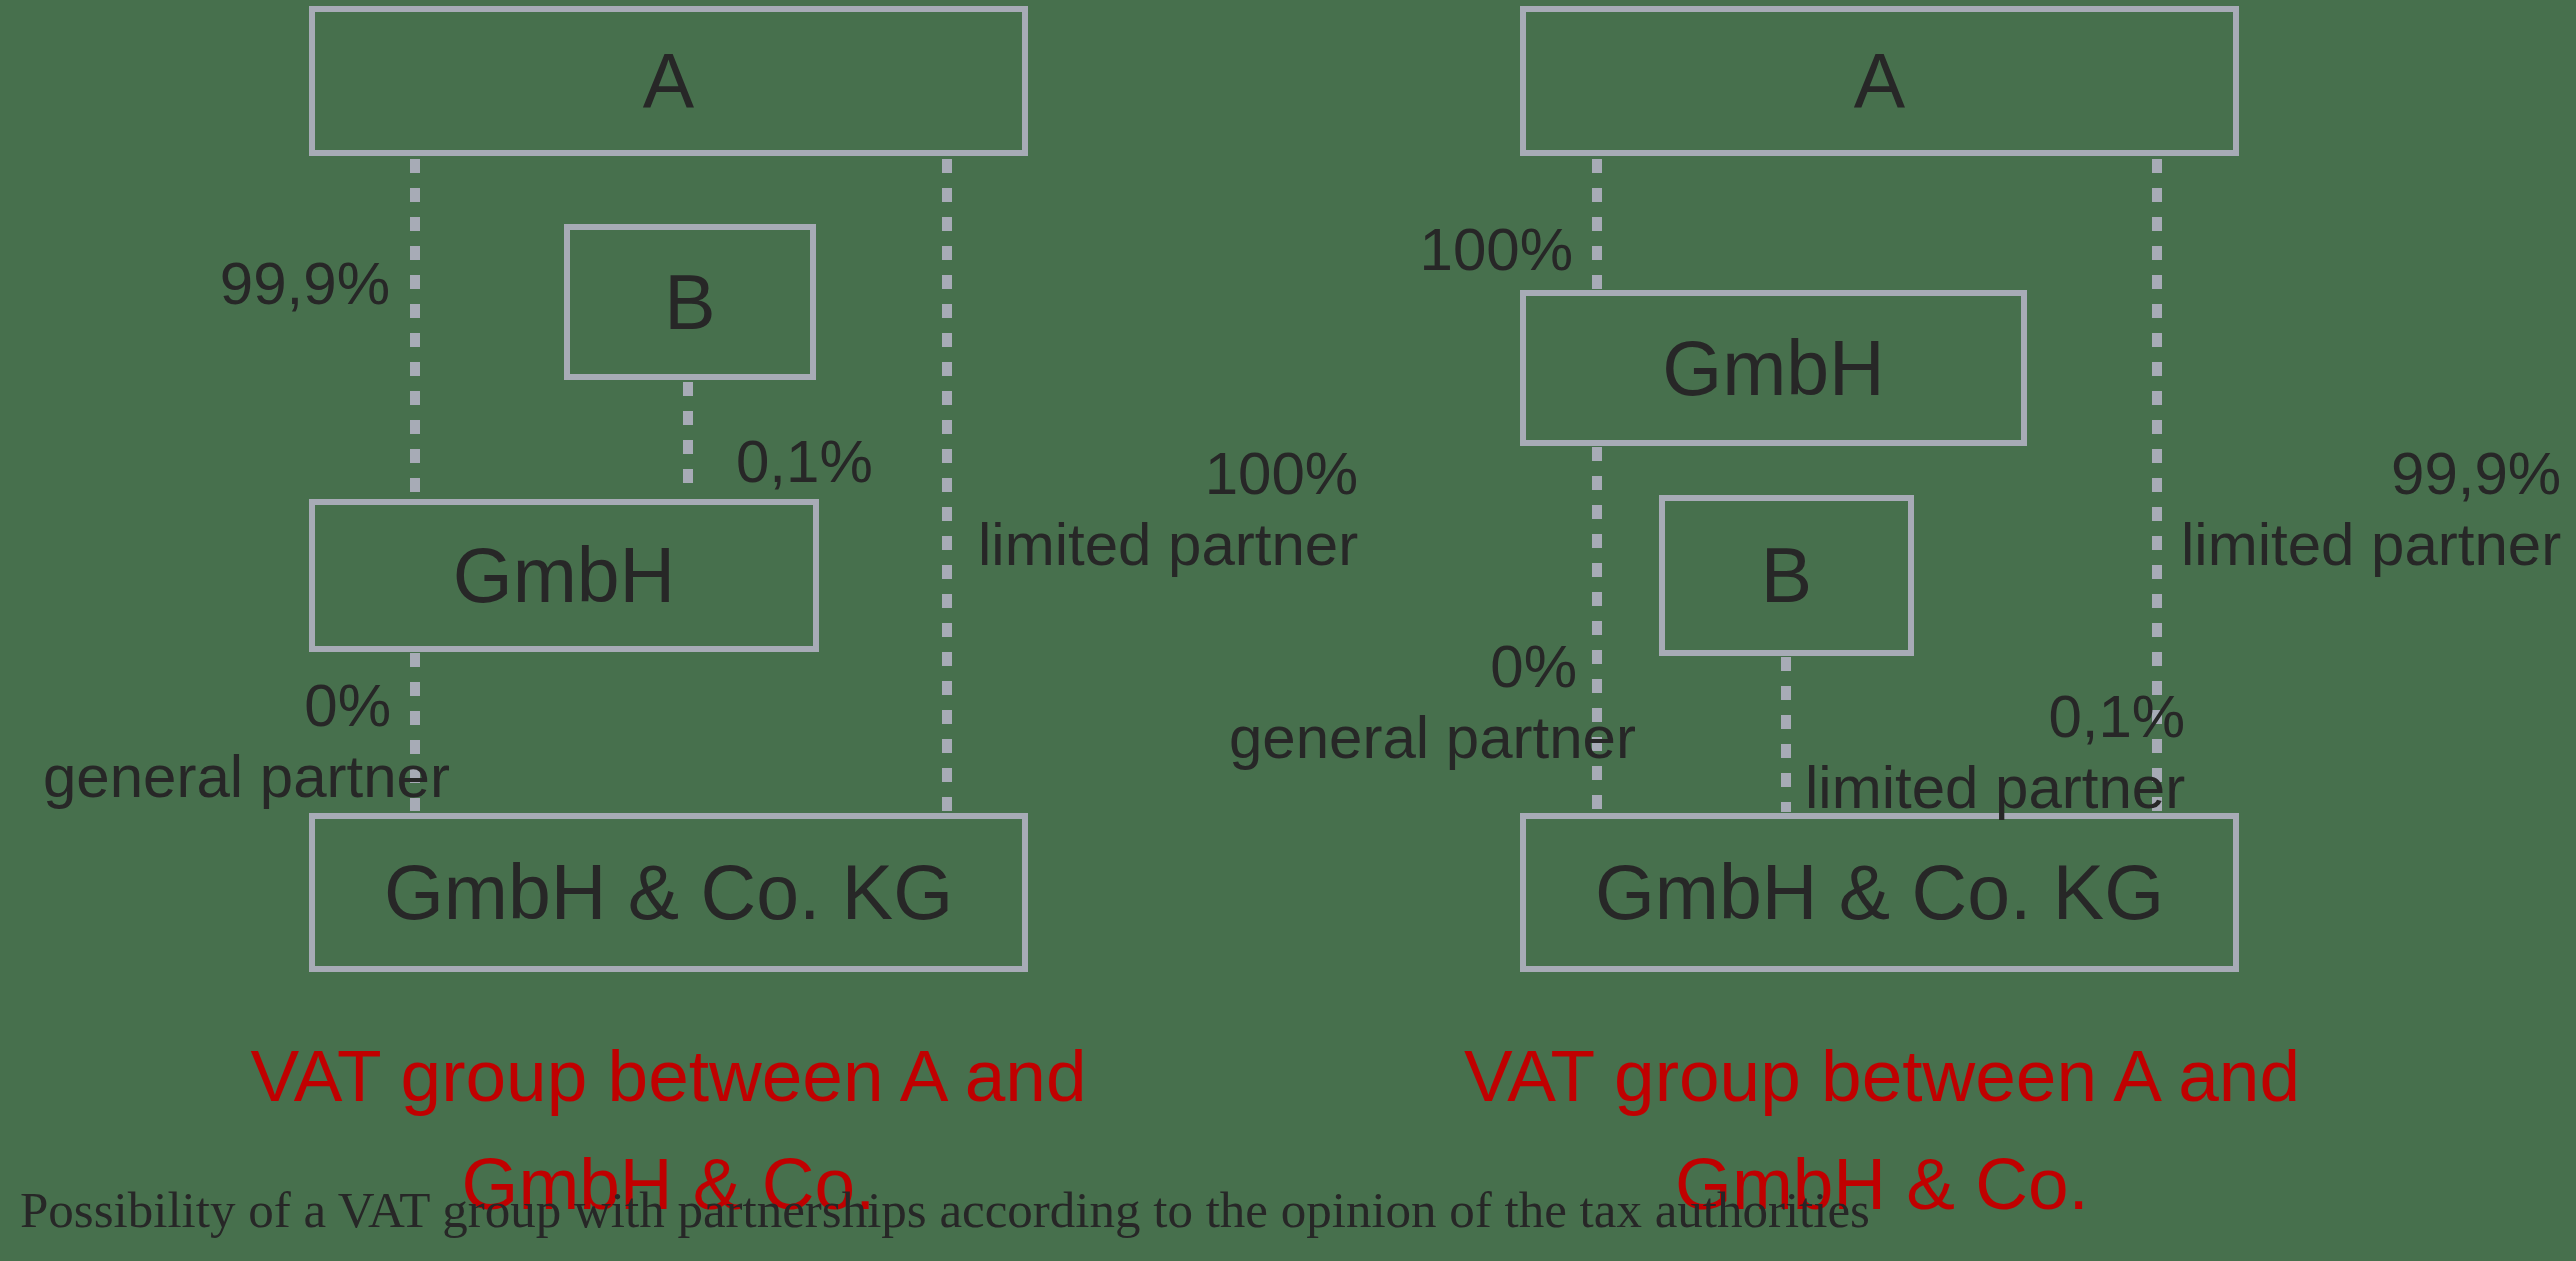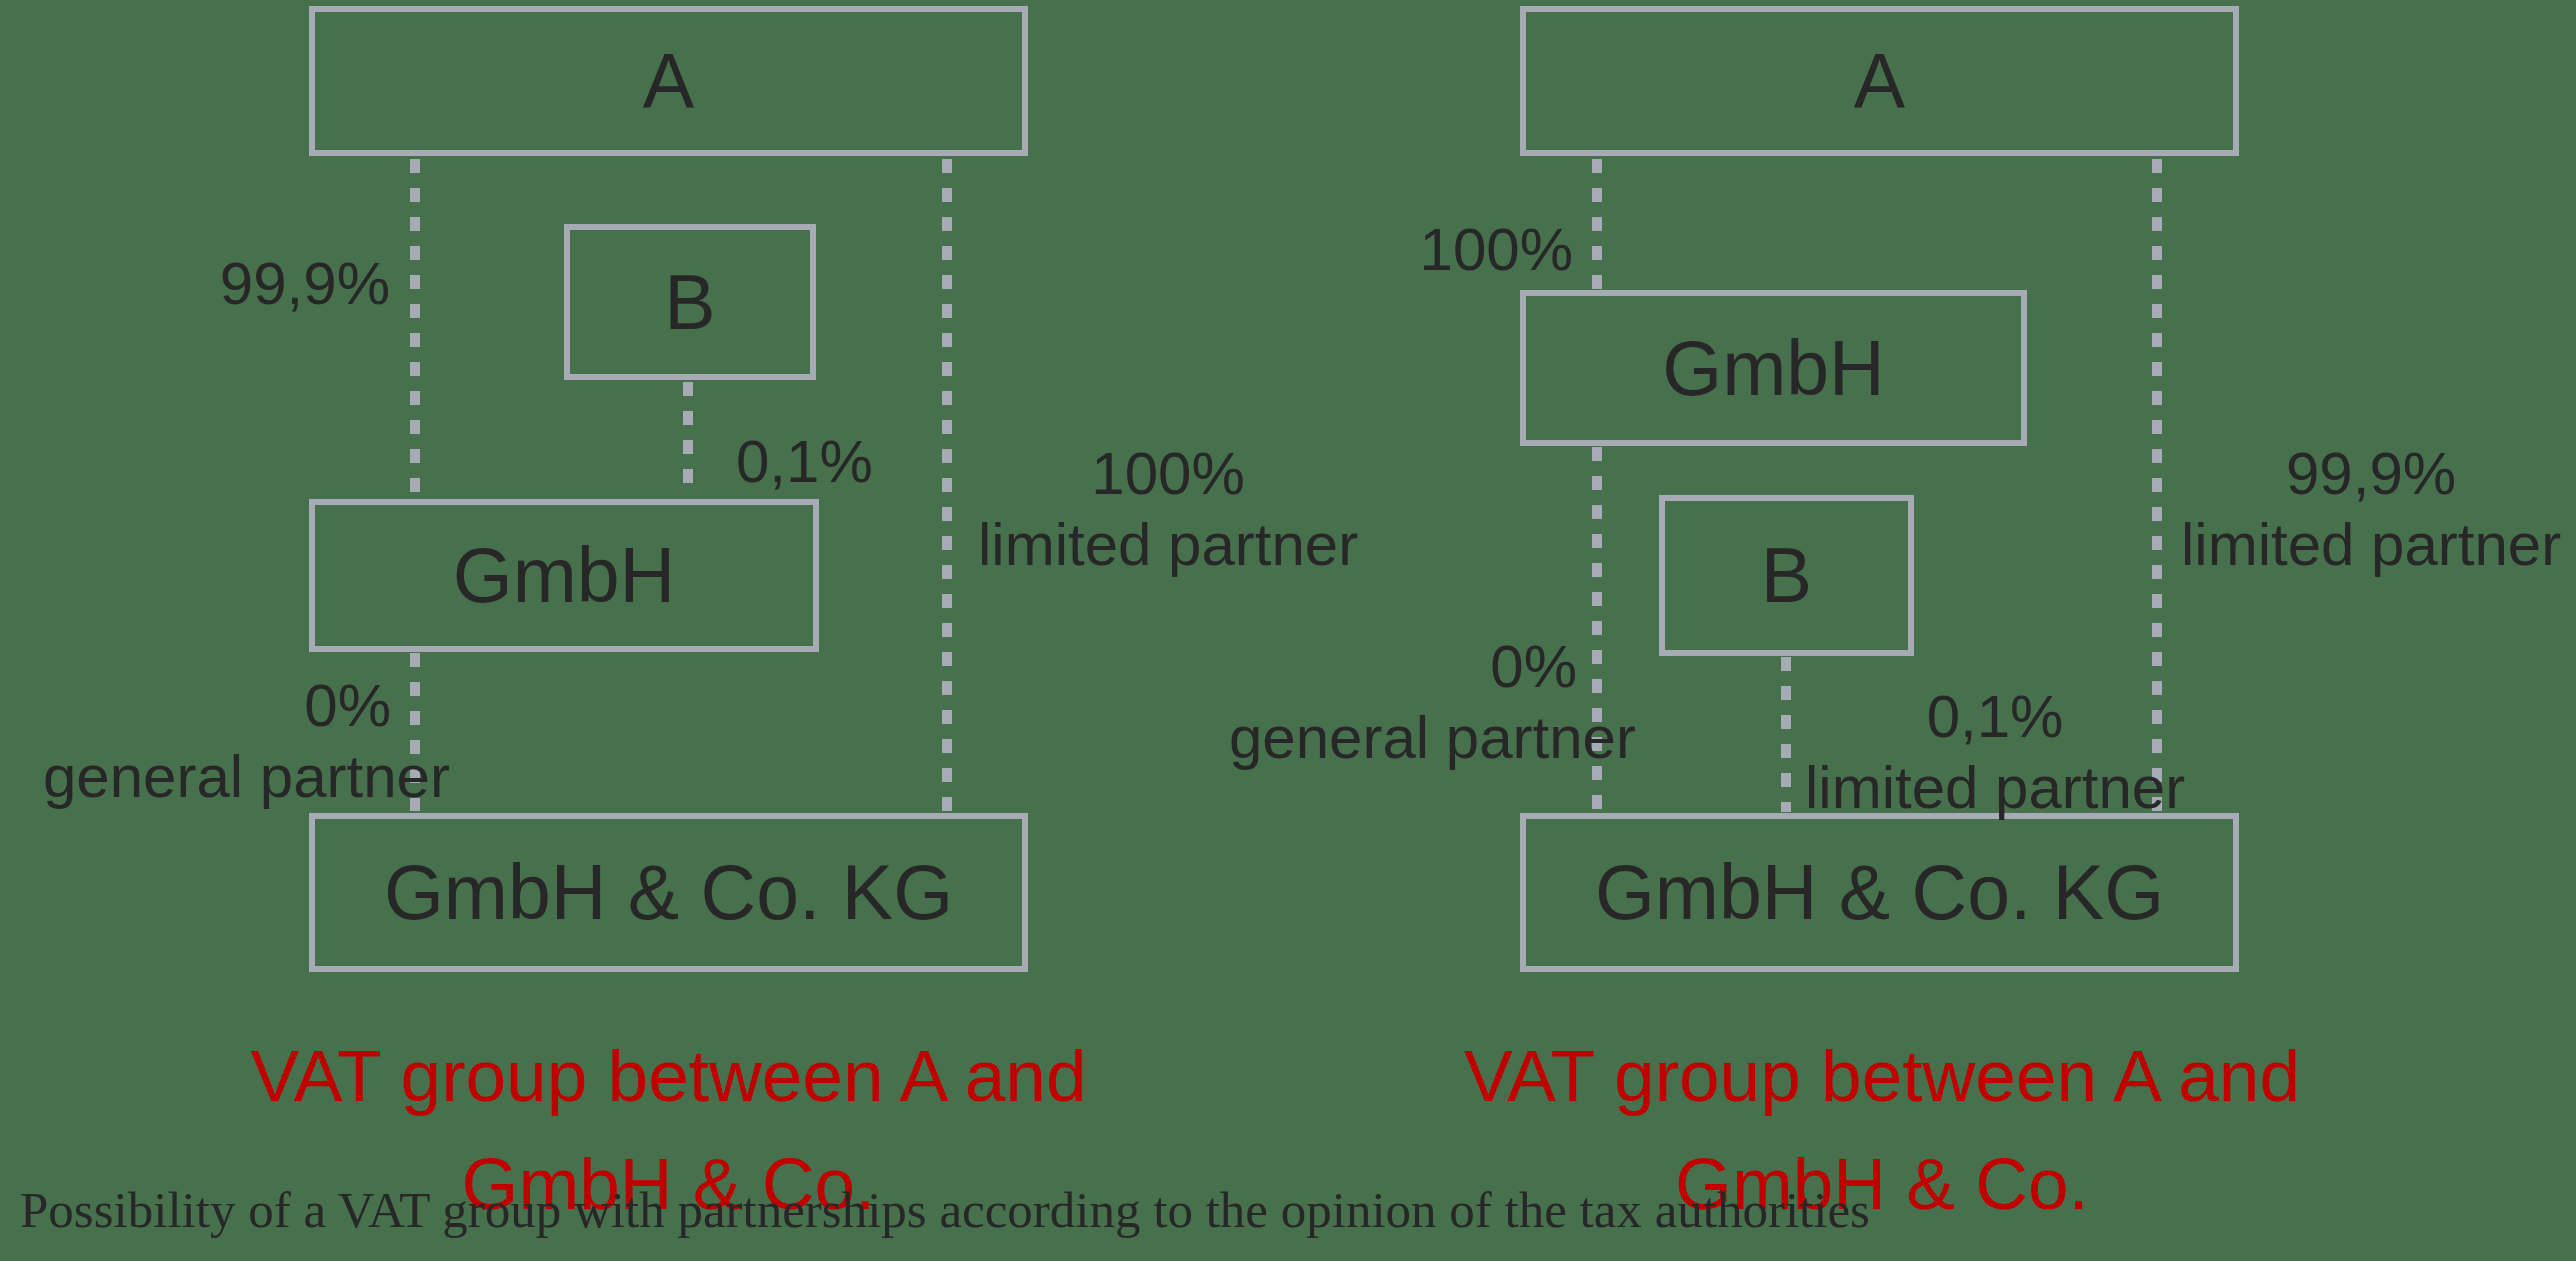--- a/index.html
+++ b/index.html
@@ -37,21 +37,21 @@
     );
   }
   .lbl {
     position: absolute;
     color: var(--text, #272727);
     font-size: 60px;
     line-height: 1.18;
     white-space: nowrap;
   }
   .lbl.right { text-align: right; }
-  .lbl.left { text-align: center; }
+  .lbl.left { text-align: right; }
   .lbl span { display: block; }
   .result {
     position: absolute;
     color: var(--result-red, #c00000);
     font-size: 73px;
     line-height: 1.48;
     text-align: center;
   }
   .result span { display: block; }
   .caption {

